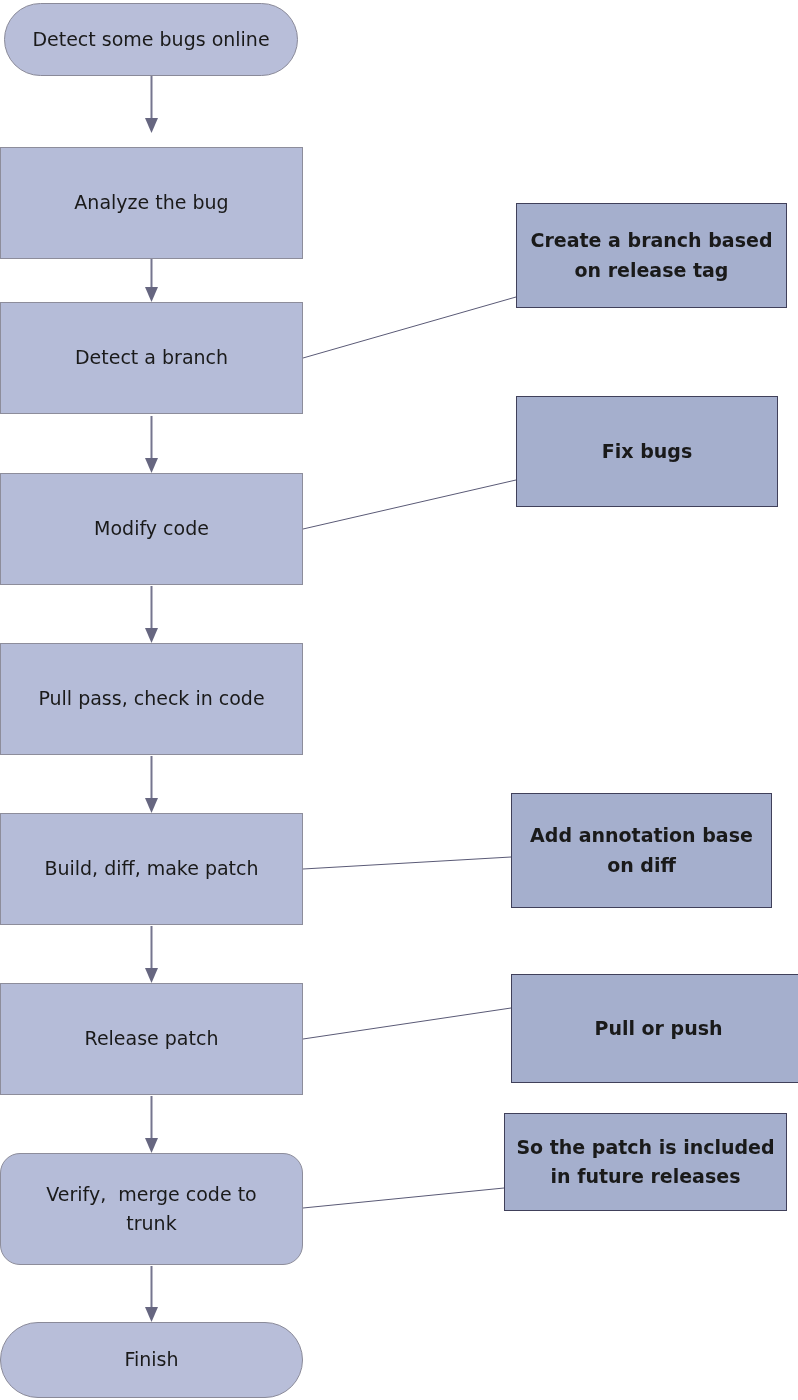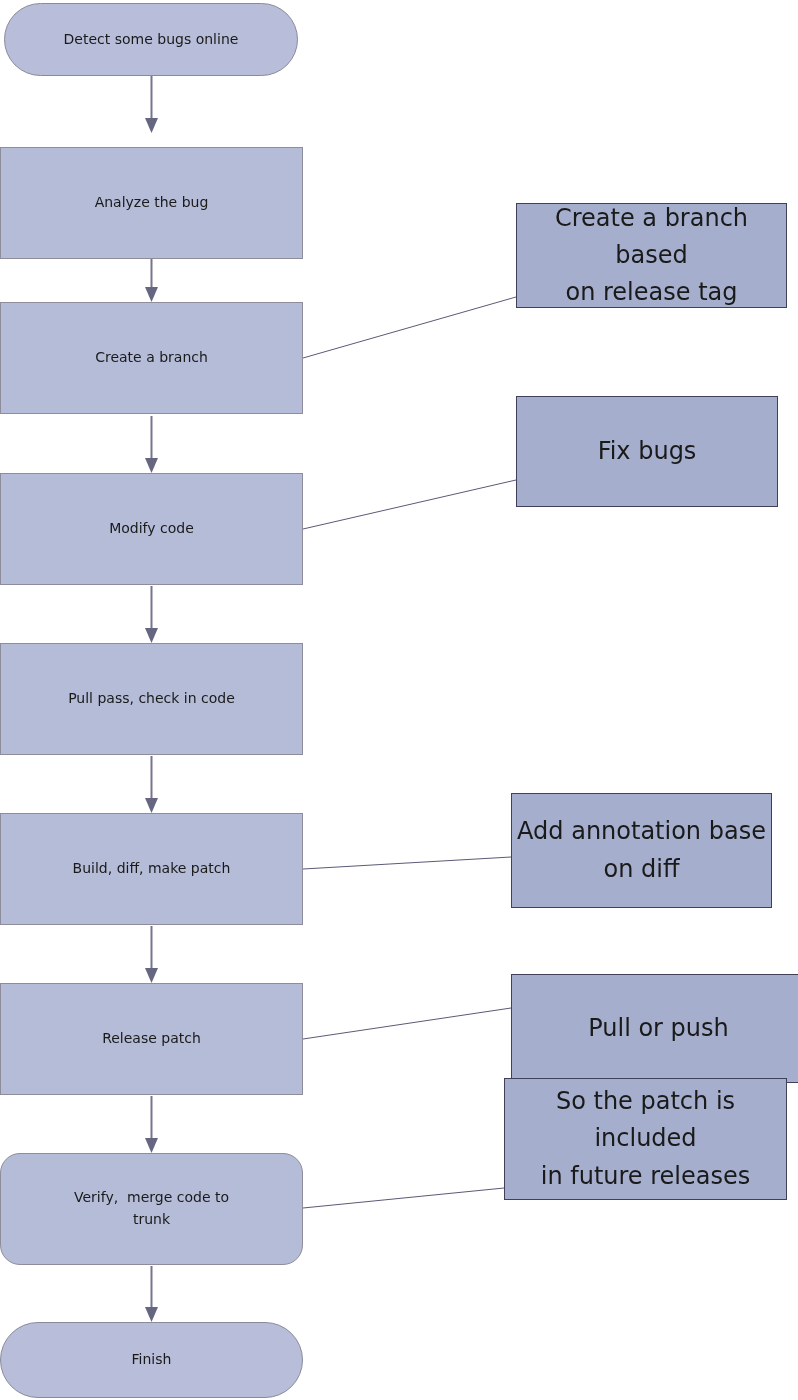--- a/index.html
+++ b/index.html
@@ -11,21 +11,21 @@
     font-family: "DejaVu Sans", "Liberation Sans", sans-serif;
     color: #1a1a1a;
     overflow: hidden;
   }
   .node {
     position: absolute;
     display: flex;
     align-items: center;
     justify-content: center;
     text-align: center;
-    font-size: 14px;
+    font-size: 19px;
     line-height: 1.55;
     white-space: pre-wrap;
     box-sizing: border-box;
   }
   .process {
     left: 0;
     width: 303px;
     height: 112px;
     background: #b5bcd8;
     border: 1px solid #8d8d9b;
@@ -33,42 +33,43 @@
   .terminator {
     background: #b8bed9;
     border: 1px solid #8a8a99;
   }
   .note {
     position: absolute;
     display: flex;
     align-items: center;
     justify-content: center;
     text-align: center;
-    font-size: 24px;
+    font-size: 19px;
     line-height: 1.55;
     white-space: pre-wrap;
     box-sizing: border-box;
     background: #a5afcd;
     border: 1px solid #40405a;
+    font-weight: bold;
   }
   #start   { left: 4px;   top: 3px;    width: 294px; height: 73px; border-radius: 37px; }
   #analyze { top: 133px; margin-top: 14px; }
   #branch  { top: 302px; }
   #modify  { top: 473px; }
   #test    { top: 643px; }
   #build   { top: 813px; }
   #release { top: 983px; }
   #verify  { top: 1153px; border-radius: 20px; }
   #finish  { left: 0px;   top: 1322px; width: 303px; height: 76px; border-radius: 38px; }
 
   #note-branch  { left: 516px; top: 203px;  width: 271px; height: 105px; }
   #note-modify  { left: 516px; top: 396px;  width: 262px; height: 111px; }
   #note-build   { left: 511px; top: 793px;  width: 261px; height: 115px; }
   #note-release { left: 511px; top: 974px;  width: 295px; height: 109px; }
-  #note-verify  { left: 504px; top: 1078px; width: 283px; height: 122px; }
+  #note-verify  { left: 504px; top: 1113px; width: 283px; height: 98px; }
 
   #wires {
     position: absolute;
     left: 0; top: 0;
     pointer-events: none;
   }
   .stem { stroke: #75758f; stroke-width: 2; }
   .head { fill: #666680; }
   .link { stroke: #5a5a76; stroke-width: 1; }
 </style>
@@ -116,21 +117,21 @@
     <line class="link" x1="303" y1="529" x2="516" y2="480"></line>
     <line class="link" x1="303" y1="869" x2="511" y2="857"></line>
     <line class="link" x1="303" y1="1039" x2="511" y2="1008"></line>
     <line class="link" x1="303" y1="1208" x2="504" y2="1188"></line>
   </svg>
 
   <div id="start" class="node terminator">Detect some bugs online</div>
 
   <div id="analyze" class="node process">Analyze the bug</div>
 
-  <div id="branch" class="node process">Create a branch</div>
+  <div id="branch" class="node process">Detect a branch</div>
 
   <div id="modify" class="node process">Modify code</div>
 
   <div id="test" class="node process">Pull pass, check in code</div>
 
   <div id="build" class="node process">Build, diff, make patch</div>
 
   <div id="release" class="node process">Release patch</div>
 
   <div id="verify" class="node process">Verify,  merge code to

